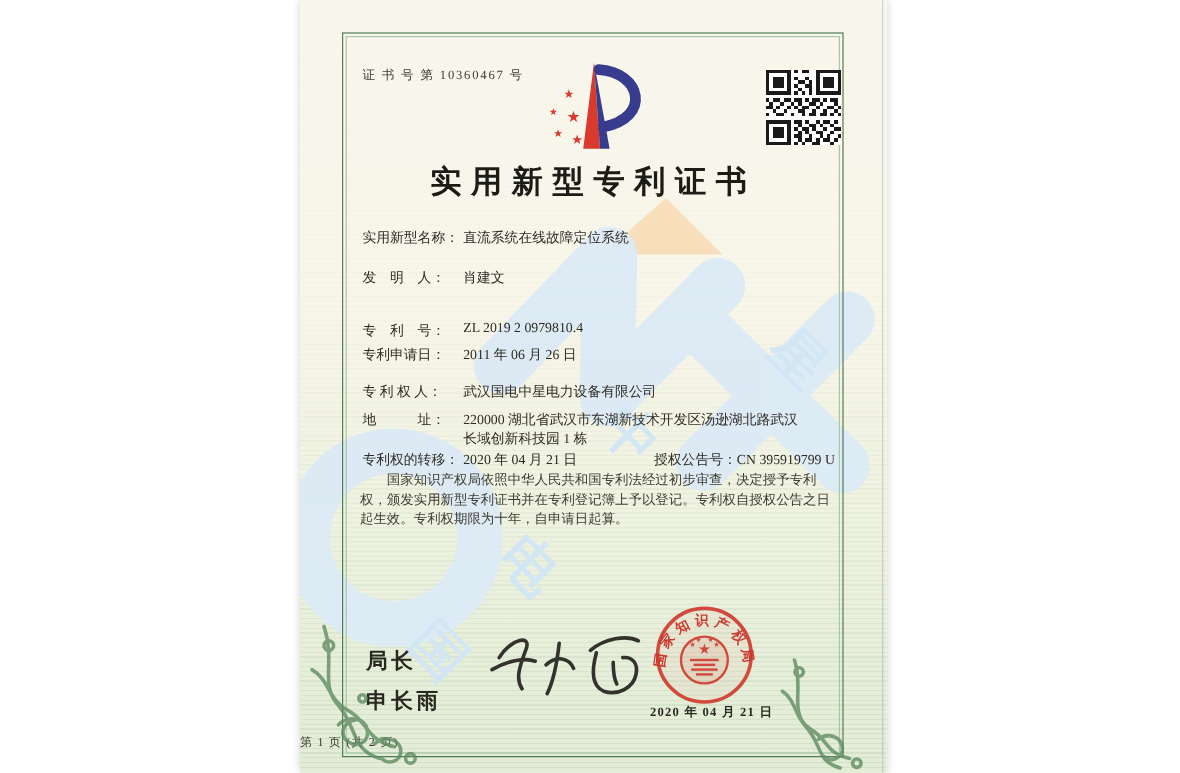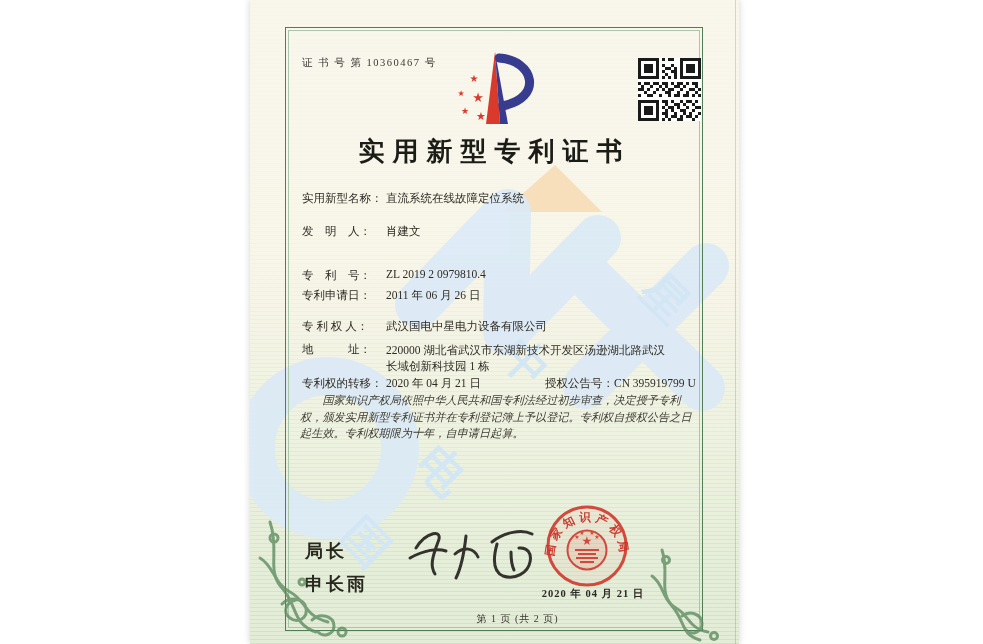--- a/index.html
+++ b/index.html
@@ -64,37 +64,36 @@
 
   .row { position: absolute; left: 52px; font-size: 11.5px; color: #2e2b24; white-space: nowrap; }
   .row .lbl { display: inline-block; width: 84px; vertical-align: top; }
   .row .val { display: inline-block; vertical-align: top; }
   .row .val.multiline { white-space: pre-line; line-height: 16px; max-width: 300px; }
   .grant-pair2 { position: absolute; left: 243px; top: 0; }
 
   .paragraphs {
     position: absolute; left: 50px; top: 392px; width: 392px;
     font-size: 11.2px; line-height: 16.5px; color: #3e3c33;
-    font-style: italic;
   }
   .paragraphs p { margin: 0 0 2px 0; text-indent: 2em; }
 
   .director { position: absolute; left: 55px; top: 539px; font-size: 18px; letter-spacing: 3px; color: #29281f; font-weight: 600; }
   .director div { margin-bottom: 9px; }
 
   .signature { position: absolute; left: 150px; top: 512px; width: 150px; height: 78px; }
 
   .seal { position: absolute; left: 294px; top: 503px; width: 86px; height: 86px; }
   .seal-date {
     position: absolute; left: 288px; top: 587px; width: 110px; text-align: center;
     font-size: 10.5px; font-weight: bold; letter-spacing: 1px; color: #2b2a24;
   }
 
   .footer {
-    position: absolute; left: 0; top: 612px; width: 535px; text-align: center;
+    position: absolute; left: 0; top: 612px; width: 535px; text-align: left;
     font-size: 10px; letter-spacing: 1px; color: #3a3a30;
   }
 
   .flourish { position: absolute; z-index: 5; pointer-events: none; }
   .flourish.bl { left: 2px; top: 512px; }
   .flourish.br { left: 396px; top: 546px; transform: scaleX(-1); }
 </style>
 </head>
 <body>
 

